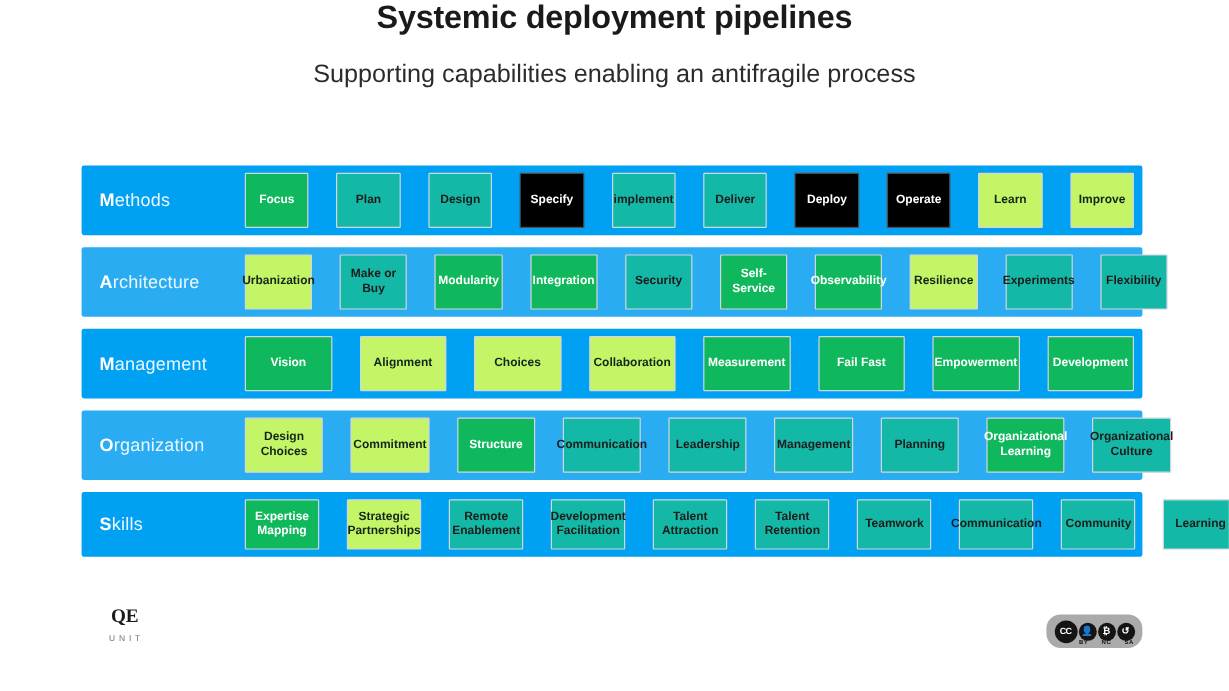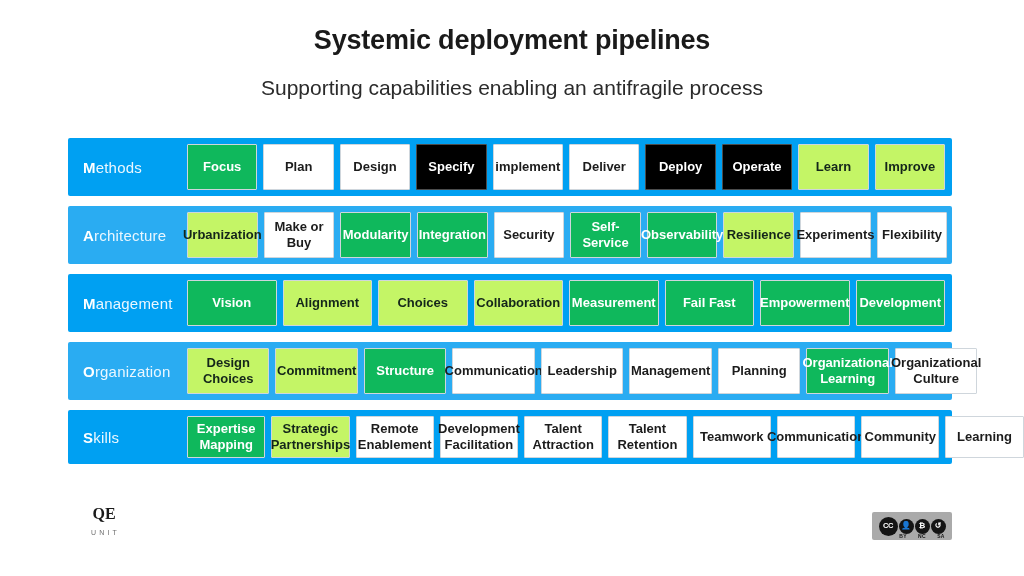--- a/index.html
+++ b/index.html
@@ -11,21 +11,20 @@
     height: 576px;
     background: #ffffff;
     font-family: "Liberation Sans", sans-serif;
     overflow: hidden;
     position: relative;
   }
 
   
   .header {
     text-align: center;
-    padding-top: 26px;
   }
   .title {
     font-size: 27px;
     font-weight: bold;
     color: #1a1a1a;
     letter-spacing: -0.2px;
     line-height: 1.1;
     margin: 0;
   }
   .subtitle {
@@ -81,29 +80,30 @@
     gap: 6px;
   }
 
   .cell {
     flex: 1 1 0;
     min-width: 0;
     display: flex;
     align-items: center;
     justify-content: center;
     text-align: center;
-    font-size: 13px;
+    font-size: 10px;
     font-weight: bold;
     line-height: 1.25;
     padding: 2px 3px;
     box-sizing: border-box;
     border: 1px solid #cfd6dc;
     border-radius: 1px;
-  }
-  .cell.white  { background: #ffffff; color: #1c1c1c; }
+    margin-left: 17px;
+  }
+  .cell.white  { background: #14b8a6; color: #1c1c1c; }
   .cell.green  { background: #0fb85c; color: #ffffff; }
   .cell.lime   { background: #c4f566; color: #14261a; }
   .cell.black  { background: #000000; color: #ffffff; border-color:#4c4c4c; }
 
   
   .row.r-methods      { height: 58px; }
   .row.r-architecture { height: 58px; }
   .row.r-management   { height: 58px; }
   .row.r-organization { height: 58px; }
   .row.r-skills       { height: 54px; }
@@ -140,21 +140,21 @@
     padding-left: 3px;
   }
 
   .cc-badge {
     position: absolute;
     left: 872px;
     top: 512px;
     width: 80px;
     height: 28px;
     background: #aaaaaa;
-    border-radius: 2px;
+    border-radius: 12px;
     display: flex;
     align-items: center;
     justify-content: center;
     padding: 0 2px;
     box-sizing: border-box;
   }
   .cc-badge .icons {
     display: flex;
     align-items: center;
     gap: 1px;

